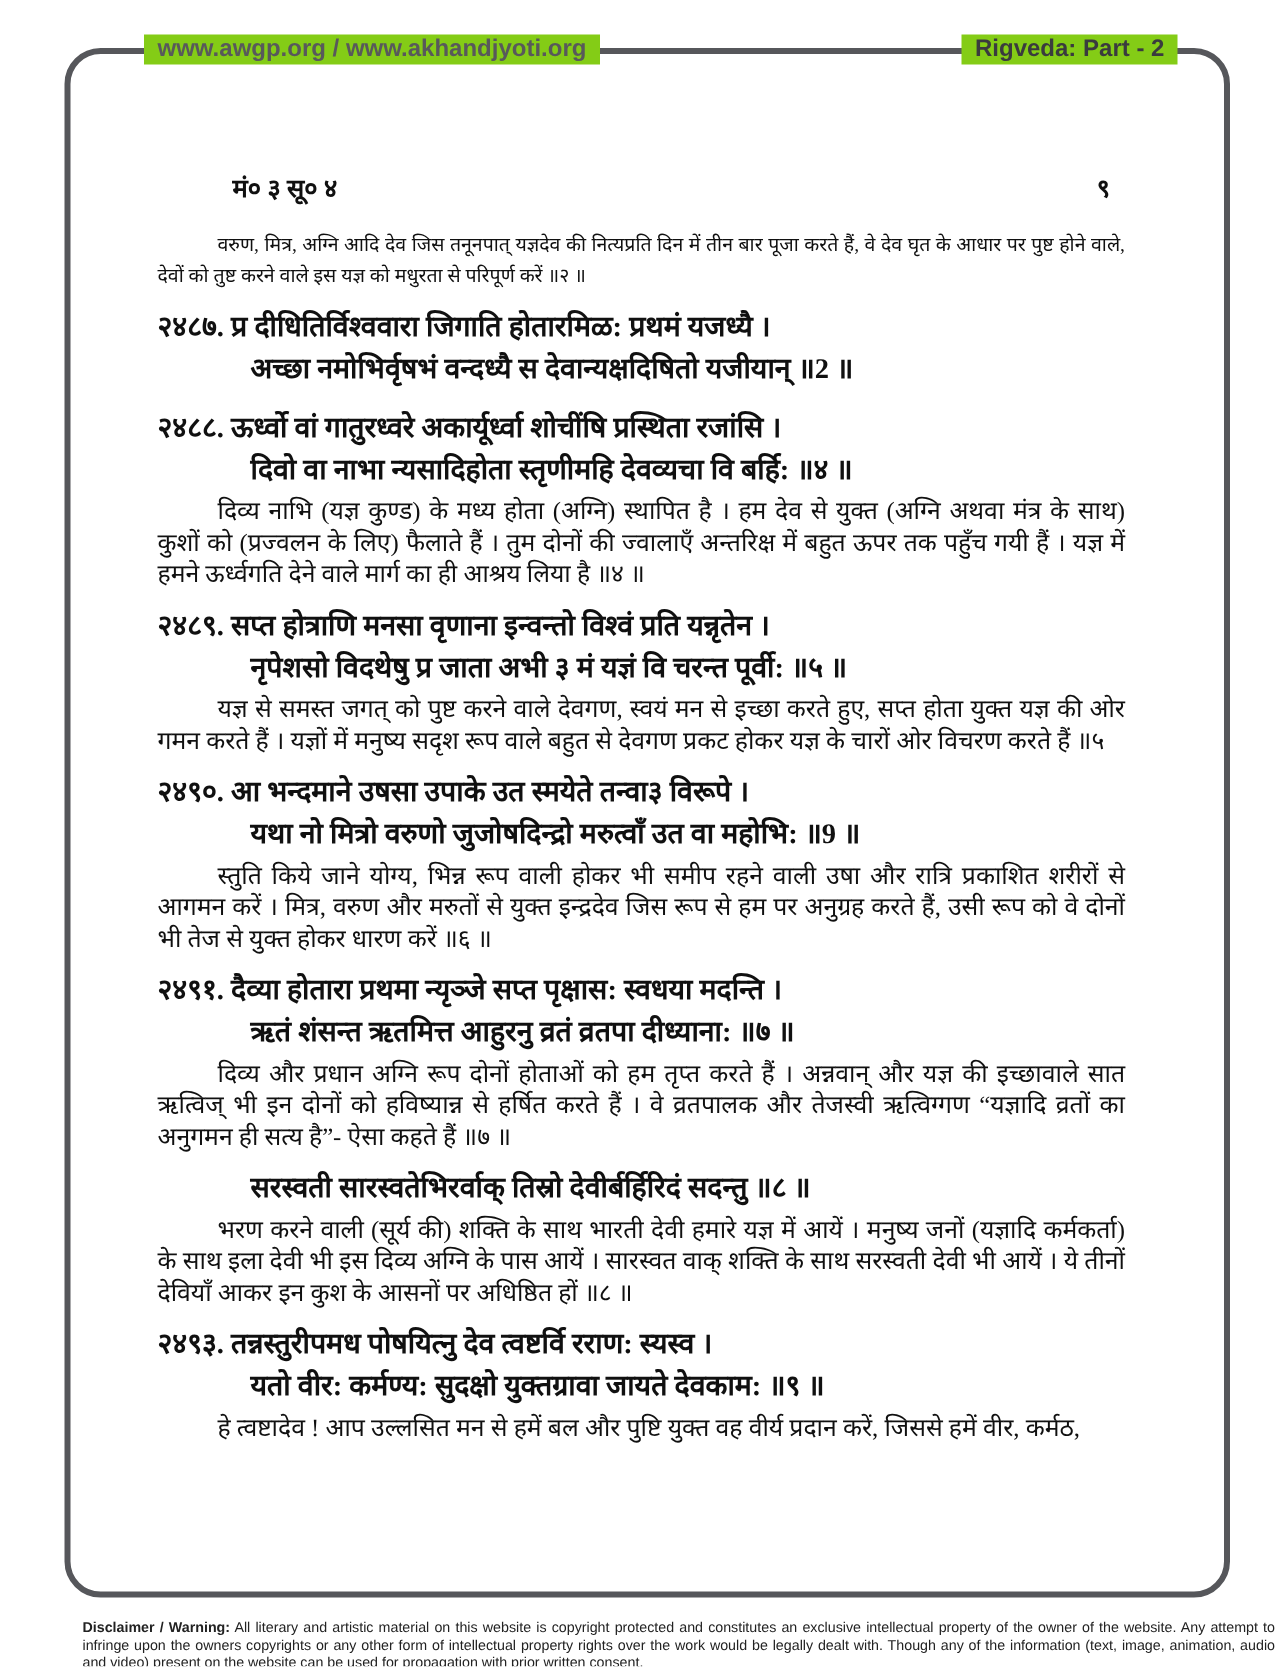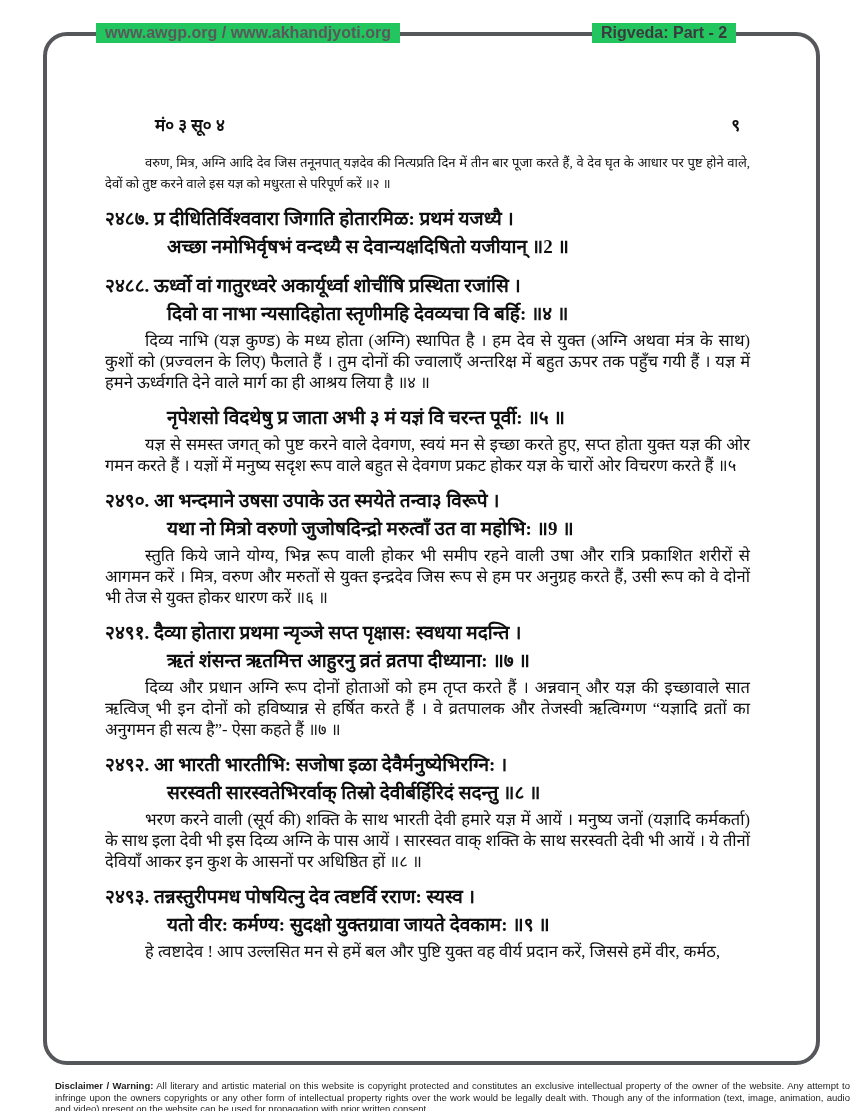--- a/index.html
+++ b/index.html
@@ -23,30 +23,30 @@
     border: 4px solid #56575b;
     border-radius: 24px;
     background: #ffffff;
   }
   
   .site-label, .part-label {
     position: absolute;
     top: 23px;
     height: 20px;
     line-height: 20px;
-    background: #22c55e;
+    background: #84cc16;
     padding: 0 9px;
     font-family: "Liberation Sans", sans-serif;
     font-weight: bold;
     font-size: 16px;
     z-index: 2;
     white-space: nowrap;
   }
   .site-label { left: 96px; color: #58595b; }
-  .part-label { left: 592px; color: #3a3b3e; }
+  .part-label { left: 641px; color: #3a3b3e; }
 
   
   .content {
     position: absolute;
     left: 105px;
     top: 116px;
     width: 645px;
     z-index: 1;
   }
   .page-meta {
@@ -121,38 +121,38 @@
       <div class="mantra-line2">अच्छा नमोभिर्वृषभं वन्दध्यै स देवान्यक्षदिषितो यजीयान् ॥2 ॥</div>
     </div>
 
     <div class="verse">
       <div class="mantra-line1"><span>२४८८.</span> <span>ऊर्ध्वो वां गातुरध्वरे अकार्यूर्ध्वा शोचींषि प्रस्थिता रजांसि ।</span></div>
       <div class="mantra-line2">दिवो वा नाभा न्यसादिहोता स्तृणीमहि देवव्यचा वि बर्हि: ॥४ ॥</div>
       <p class="translation">दिव्य नाभि (यज्ञ कुण्ड) के मध्य होता (अग्नि) स्थापित है । हम देव से युक्त (अग्नि अथवा मंत्र के साथ) कुशों को (प्रज्वलन के लिए) फैलाते हैं । तुम दोनों की ज्वालाएँ अन्तरिक्ष में बहुत ऊपर तक पहुँच गयी हैं । यज्ञ में हमने ऊर्ध्वगति देने वाले मार्ग का ही आश्रय लिया है  ॥४ ॥</p>
     </div>
 
     <div class="verse">
+      <div class="mantra-line1"><span>२४८९.</span> <span>सप्त होत्राणि मनसा वृणाना इन्वन्तो विश्वं प्रति यन्नृतेन ।</span></div>
       <div class="mantra-line2">नृपेशसो विदथेषु प्र जाता अभी ३ मं यज्ञं वि चरन्त पूर्वी: ॥५ ॥</div>
       <p class="translation">यज्ञ से समस्त जगत् को पुष्ट करने वाले देवगण, स्वयं मन से इच्छा करते हुए, सप्त होता युक्त यज्ञ की ओर गमन करते हैं । यज्ञों में मनुष्य सदृश रूप वाले बहुत से देवगण प्रकट होकर यज्ञ के चारों ओर विचरण करते हैं ॥५</p>
     </div>
 
     <div class="verse">
       <div class="mantra-line1"><span>२४९०.</span> <span>आ भन्दमाने उषसा उपाके  उत स्मयेते तन्वा३ विरूपे ।</span></div>
       <div class="mantra-line2">यथा नो मित्रो वरुणो जुजोषदिन्द्रो मरुत्वाँ उत वा महोभि: ॥9 ॥</div>
       <p class="translation">स्तुति किये जाने योग्य, भिन्न रूप वाली होकर भी समीप रहने वाली उषा और रात्रि प्रकाशित शरीरों से आगमन करें । मित्र, वरुण और मरुतों से युक्त इन्द्रदेव जिस रूप से हम पर अनुग्रह करते हैं, उसी रूप को वे दोनों भी तेज से युक्त होकर धारण करें ॥६ ॥</p>
     </div>
 
     <div class="verse">
       <div class="mantra-line1"><span>२४९१.</span> <span>दैव्या होतारा प्रथमा न्यृञ्जे सप्त पृक्षास: स्वधया मदन्ति ।</span></div>
       <div class="mantra-line2">ऋतं शंसन्त ऋतमित्त आहुरनु व्रतं व्रतपा दीध्याना: ॥७ ॥</div>
       <p class="translation">दिव्य और प्रधान अग्नि रूप दोनों होताओं को हम तृप्त करते हैं । अन्नवान् और यज्ञ की इच्छावाले सात ऋत्विज् भी इन दोनों को हविष्यान्न से हर्षित करते हैं । वे व्रतपालक और तेजस्वी ऋत्विग्गण “यज्ञादि व्रतों का अनुगमन ही सत्य है”- ऐसा कहते हैं ॥७ ॥</p>
     </div>
 
     <div class="verse">
-      <div class="mantra-line1"><span>२४९२.</span> <span>आ भारती भारतीभि: सजोषा इळा देवैर्मनुष्येभिरग्नि: ।</span></div>
       <div class="mantra-line2">सरस्वती सारस्वतेभिरर्वाक् तिस्रो देवीर्बर्हिरिदं सदन्तु ॥८ ॥</div>
       <p class="translation">भरण करने वाली (सूर्य की) शक्ति के साथ भारती देवी हमारे यज्ञ में आयें । मनुष्य जनों (यज्ञादि कर्मकर्ता) के साथ इला देवी भी इस दिव्य अग्नि के पास आयें । सारस्वत वाक् शक्ति के साथ सरस्वती देवी भी आयें । ये तीनों देवियाँ आकर इन कुश के आसनों पर अधिष्ठित हों  ॥८ ॥</p>
     </div>
 
     <div class="verse">
       <div class="mantra-line1"><span>२४९३.</span> <span>तन्नस्तुरीपमध पोषयित्नु देव त्वष्टर्वि रराण: स्यस्व ।</span></div>
       <div class="mantra-line2">यतो वीर: कर्मण्य: सुदक्षो युक्तग्रावा जायते देवकाम: ॥९ ॥</div>
       <p class="translation">हे त्वष्टादेव ! आप उल्लसित मन से हमें बल और पुष्टि युक्त वह वीर्य प्रदान करें, जिससे हमें वीर, कर्मठ,</p>
     </div>
 

